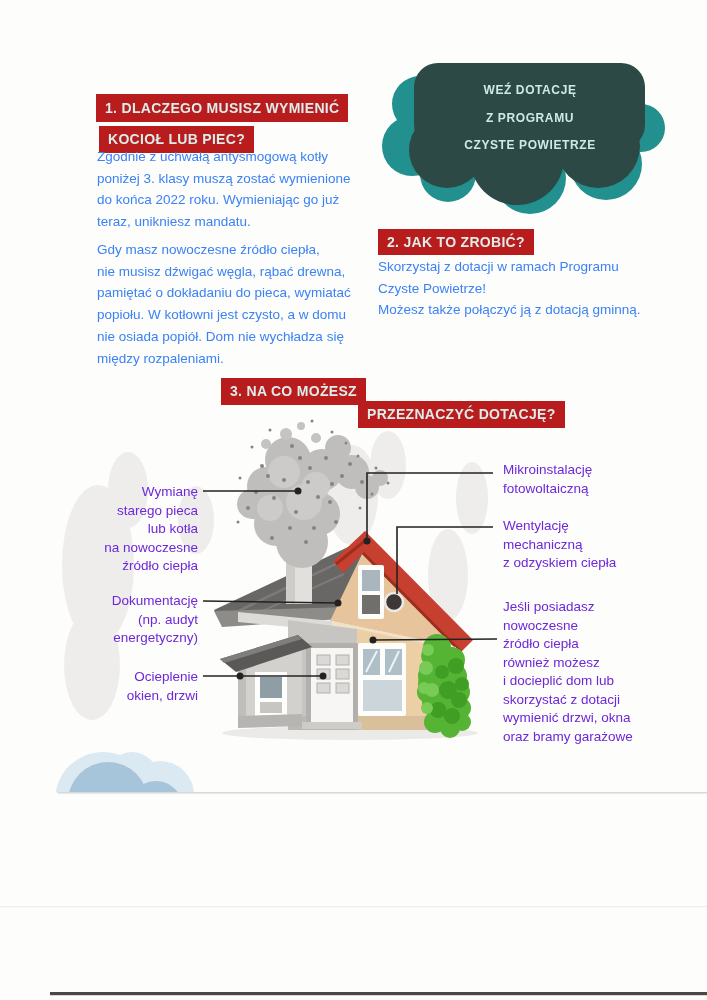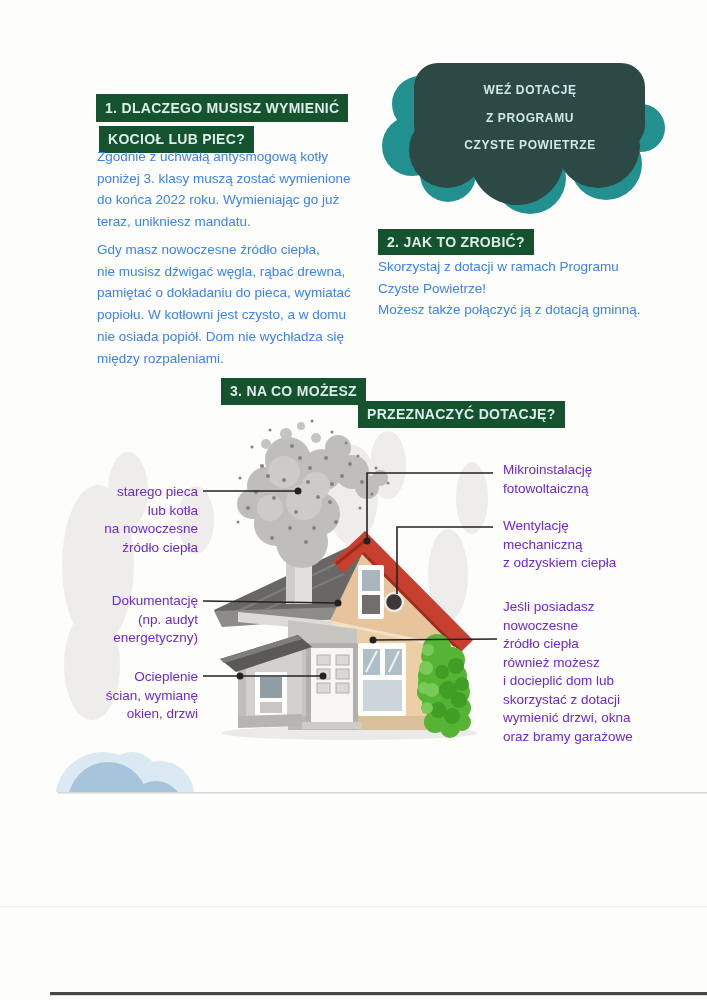--- a/index.html
+++ b/index.html
@@ -3,21 +3,21 @@
 <meta charset="utf-8">
 <style>
   html,body { margin:0; padding:0; background:#777; }
   .page {
     position:relative; width:707px; height:1000px; margin:0 auto;
     background:#fdfdfb; overflow:hidden;
     font-family:"Liberation Sans", sans-serif;
   }
   .art { position:absolute; left:0; top:0; width:707px; height:1000px; z-index:1; }
   .hbox {
-    position:absolute; z-index:2; background:#14532d; color:#dcedeb;
+    position:absolute; z-index:2; background:#b91c1c; color:#dcedeb;
     font-weight:bold; font-size:14px; letter-spacing:0.3px;
     line-height:27px; height:27px; padding:0 9px; white-space:nowrap;
   }
   .para { position:absolute; z-index:2; font-size:13.5px; line-height:21.7px; color:#3b82f6; }
   .para div { white-space:nowrap; }
   .lbl { position:absolute; z-index:2; font-size:13.5px; line-height:18.5px; color:#6d28d9; }
   .lbl div { white-space:nowrap; }
   .ralign { text-align:right; }
   .badge-text {
     position:absolute; z-index:3; left:415px; top:77px; width:230px;
@@ -304,33 +304,33 @@
   <div class="para" style="left:378px; top:256px;">
     <div>Skorzystaj z dotacji  w ramach Programu</div>
     <div>Czyste Powietrze!</div>
     <div>Możesz także połączyć ją z dotacją gminną.</div>
   </div>
 
   <div class="hbox" style="left:221px; top:378px;">3. NA CO MOŻESZ</div>
   <div class="hbox" style="left:358px; top:401px;">PRZEZNACZYĆ DOTACJĘ?</div>
 
   <div class="lbl ralign" style="left:30px; top:483px; width:168px;">
+    <div>Wymianę</div>
     <div>starego pieca</div>
     <div>lub kotła</div>
     <div>na nowoczesne</div>
     <div>źródło ciepła</div>
   </div>
   <div class="lbl ralign" style="left:30px; top:592px; width:168px;">
     <div>Dokumentację</div>
     <div>(np. audyt</div>
     <div>energetyczny)</div>
   </div>
   <div class="lbl ralign" style="left:30px; top:668px; width:168px;">
     <div>Ocieplenie</div>
-    <div>ścian, wymianę</div>
     <div>okien, drzwi</div>
   </div>
 
   <div class="lbl" style="left:503px; top:461px; width:190px;">
     <div>Mikroinstalację</div>
     <div>fotowoltaiczną</div>
   </div>
   <div class="lbl" style="left:503px; top:517px; width:190px;">
     <div>Wentylację</div>
     <div>mechaniczną</div>

